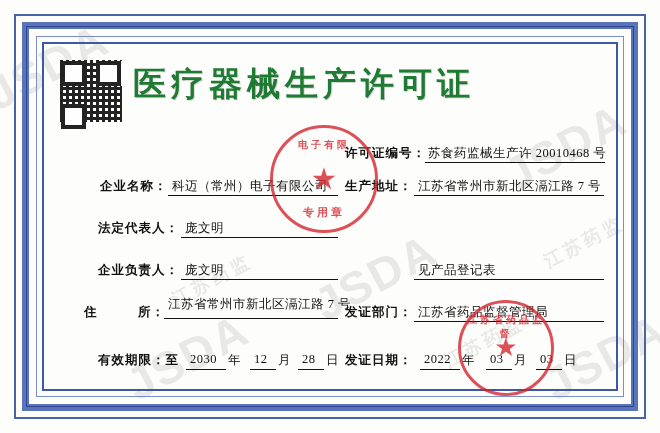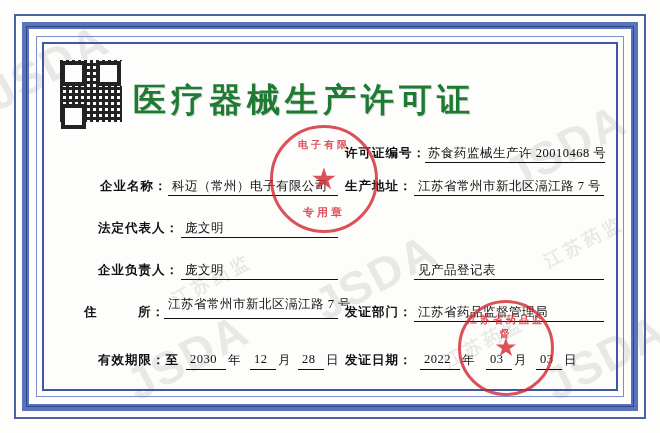--- a/index.html
+++ b/index.html
@@ -113,21 +113,21 @@
     right: 1px; top: 1px;
     width: 17px; height: 17px;
     border: 4px solid #111;
     background: #fff;
   }
 
   
   .title {
     position: absolute;
     left: 0;
-    top: 78px;
+    top: 62px;
     width: 608px;
     text-align: center;
     font-family: "Liberation Serif", serif;
     font-weight: bold;
     font-size: 33px;
     letter-spacing: 5px;
     color: #1f7a33;
     text-shadow: 1px 1px 0 rgba(0,0,0,.15);
   }
 

